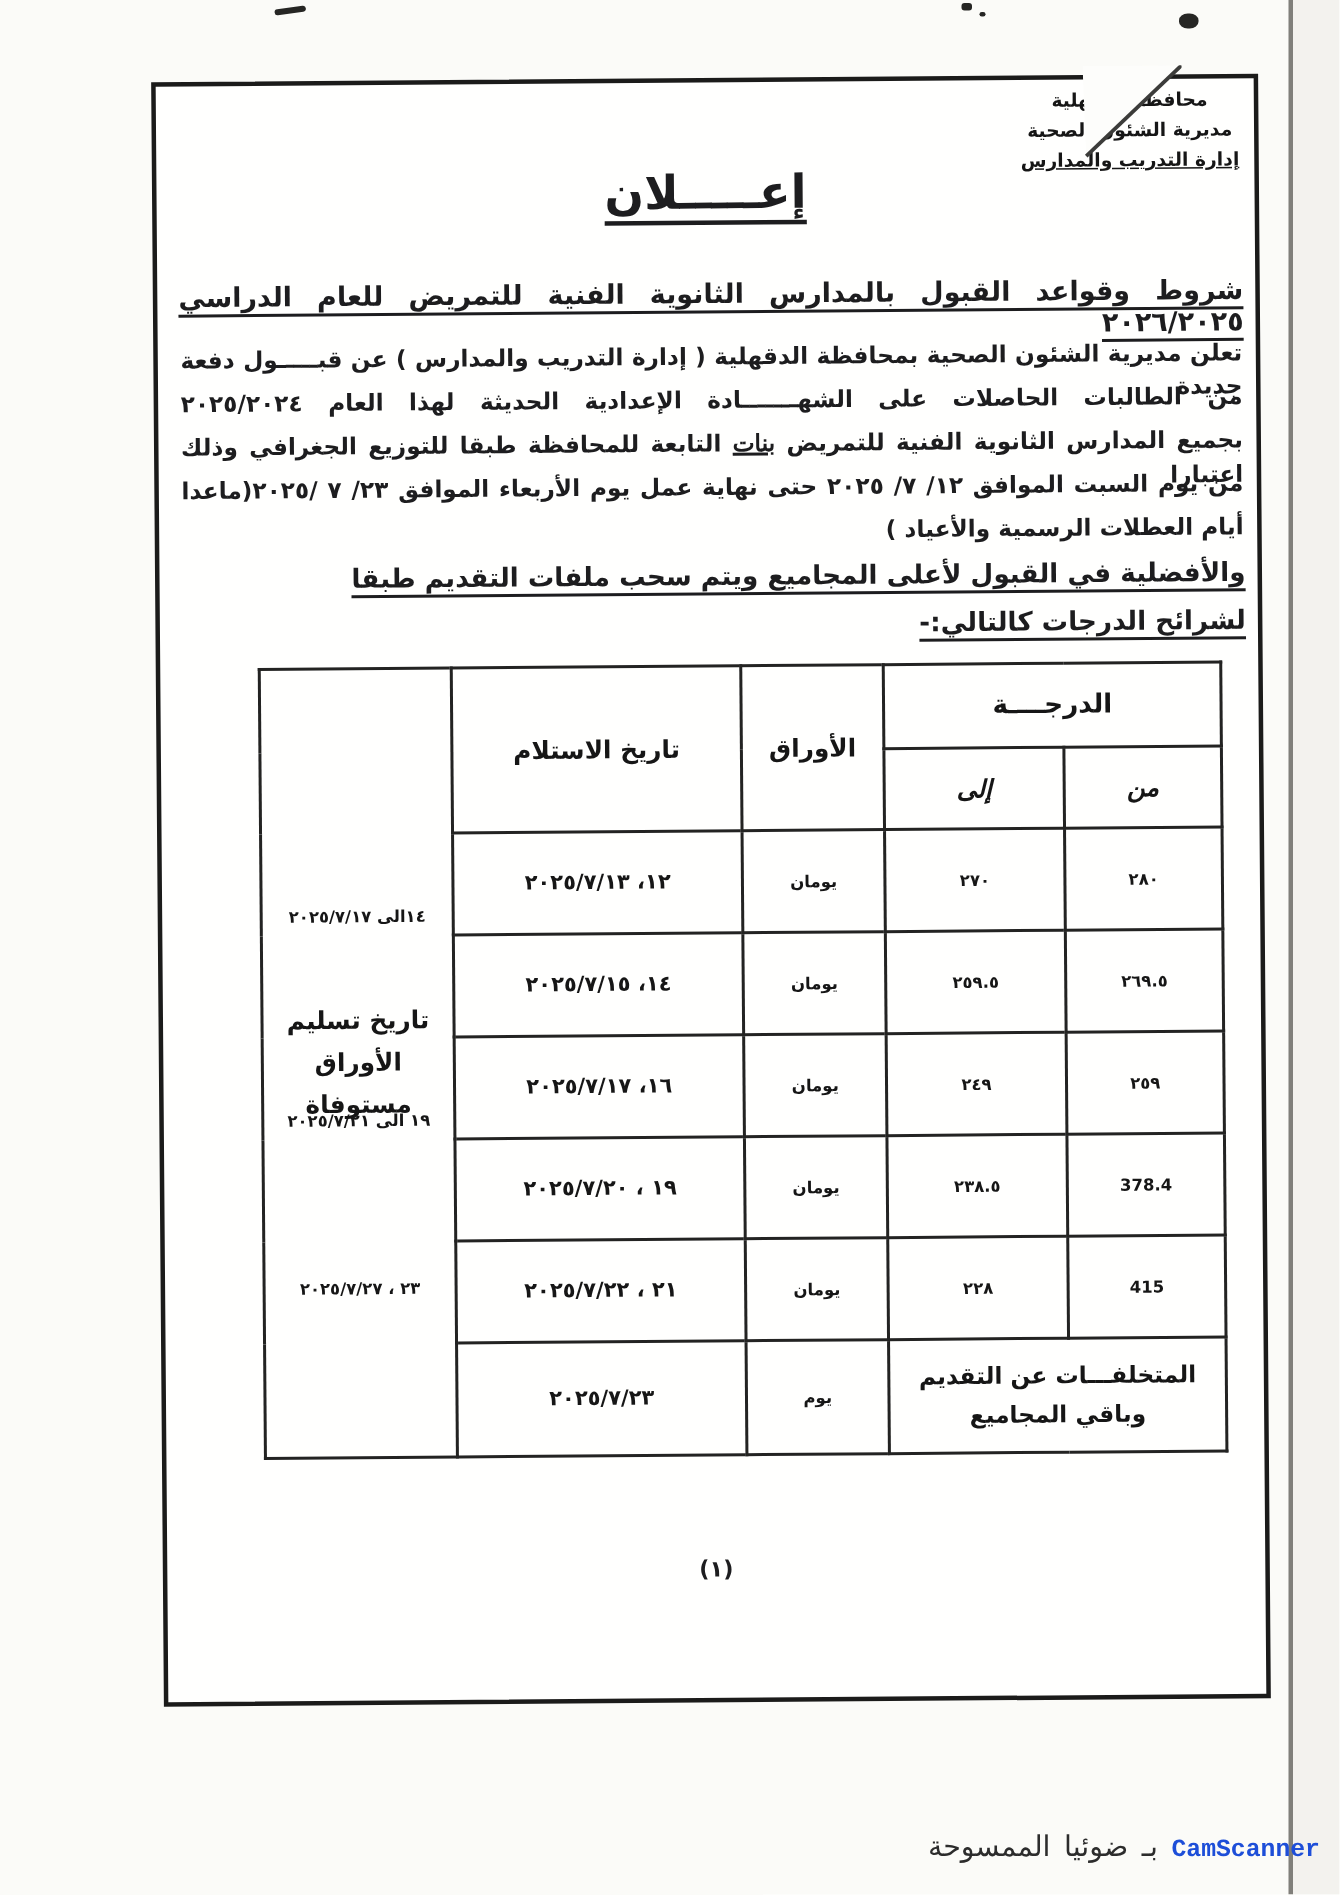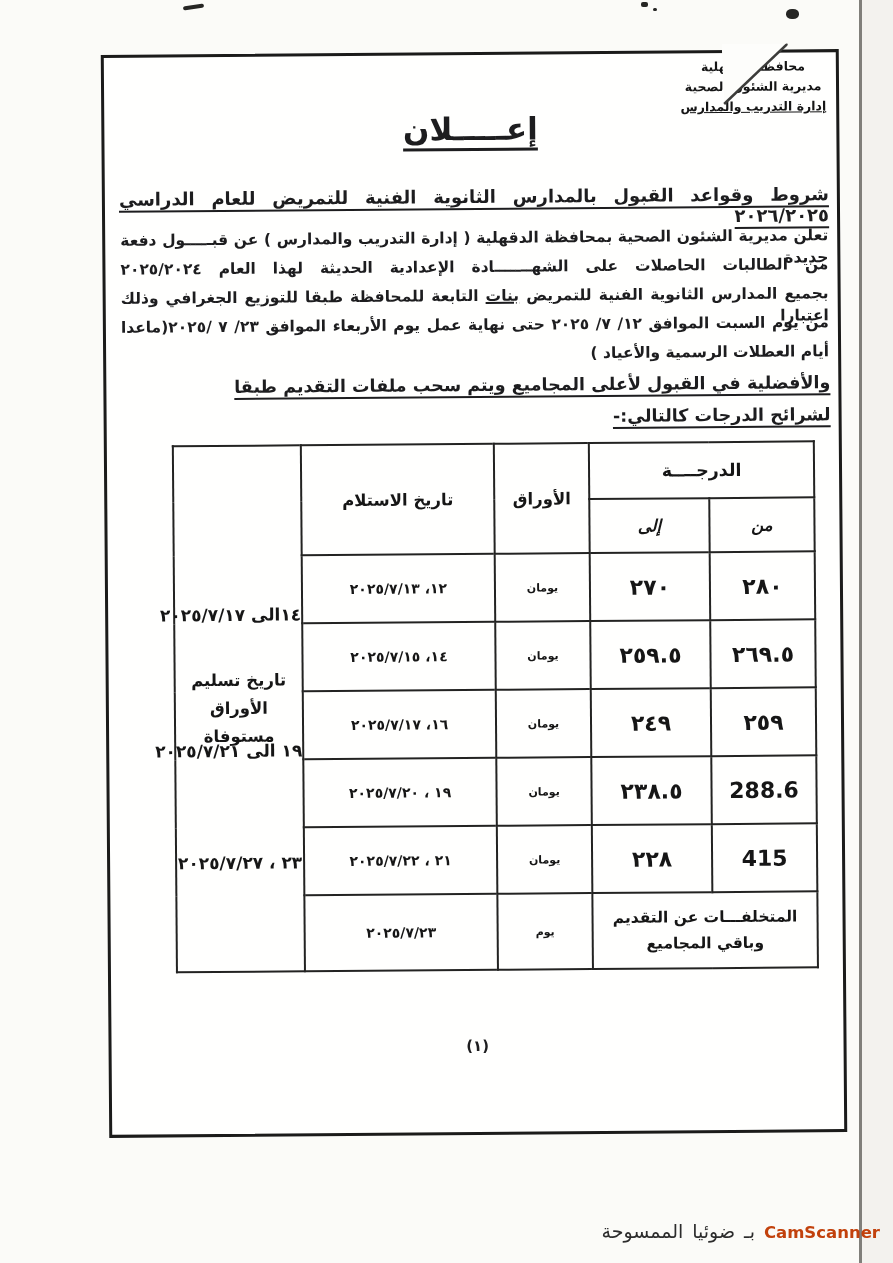--- a/index.html
+++ b/index.html
@@ -54,21 +54,21 @@
     text-align: justify; text-align-last: justify;
   }
 
   .bodyline {
     position: absolute; right: 9px; left: 15px;
     font-size: 15.5px; font-weight: bold; line-height: 22px;
     text-align: justify; text-align-last: justify;
   }
   .bodyline.plain { text-align: right; text-align-last: right; }
   .l1 { top: 172px; } .l2 { top: 201px; } .l3 { top: 230px; } .l4 { top: 259px; } .l5 { top: 288px; }
-  .emph-inline { text-decoration: underline; text-decoration-thickness: 2px; }
+  .emph-inline { text-decoration: underline; text-decoration-thickness: 2px; font-family: Liberation Serif, serif; }
 
   .emph {
     position: absolute; right: 8px; left: 14px; text-align: right;
     font-size: 17.5px; font-weight: bold;
     text-decoration: underline; text-underline-offset: 5px; text-decoration-thickness: 2.3px;
   }
   .e1 { top: 320px; } .e2 { top: 352px; }
 
   
   .admission-table {
@@ -76,43 +76,43 @@
     width: 641px; border-collapse: collapse; table-layout: fixed;
     text-align: center; color: #161616;
   }
   .admission-table th, .admission-table td {
     border: 2.5px solid #232322; font-weight: bold; vertical-align: middle; padding: 0;
   }
   .h1 { height: 56px; } .h2 { height: 54px; } .r { height: 68px; } .rl { height: 76px; }
   .th-grade { font-size: 17.5px; }
   .th-sub { font-size: 16.5px; font-style: italic; }
   .th-mid { font-size: 16.5px; }
-  .num { font-size: 22px; margin-top: 10px; }
+  .num { font-size: 11px; margin-top: 10px; }
   .days { font-size: 11px; }
   .receipt { font-size: 14px; white-space: nowrap; }
   .lastrow-label { font-size: 15.5px; line-height: 1.7; white-space: pre-line; }
 
   .delivery-cell { position: relative; vertical-align: top; padding-top: 10px; }
   .delivery-head { font-size: 16.5px; line-height: 1.7; white-space: pre-line; }
   .delivery-note {
     position: absolute; left: 0; right: 0; text-align: center;
-    font-size: 17px; font-weight: bold; white-space: nowrap;
+    font-size: 11px; font-weight: bold; white-space: nowrap;
   }
   .n1 { top: 158px; } .n2 { top: 294px; } .n3 { top: 406px; }
 
   .pagenum { position: absolute; top: 982px; left: 0; right: 0; text-align: center; font-size: 15px; font-weight: bold; }
 
   
   .footer {
     position: absolute; top: 1220px; right: 13px;
     display: flex; direction: ltr; gap: 9px; align-items: baseline;
     color: #2c2c2c;
   }
   .footer .ar-word { font-size: 19px; direction: rtl; }
-  .footer .brand { font-size: 16.5px; font-weight: bold; color: #c2410c; }
+  .footer .brand { font-size: 16.5px; font-weight: bold; color: #1d4ed8; font-family: Liberation Mono, monospace; }
 </style>
 </head>
 <body>
 
 <div class="scan-right-band"></div>
 <div class="scan-edge-line"></div>
 <div class="speck s1"></div>
 <div class="speck s2"></div>
 <div class="speck s3"></div>
 <div class="speck s4"></div>
@@ -185,21 +185,21 @@
       <td class="days">يومان</td>
       <td class="receipt">١٤، ٢٠٢٥/٧/١٥</td>
     </tr>
     <tr class="r">
       <td class="num">٢٥٩</td>
       <td class="num">٢٤٩</td>
       <td class="days">يومان</td>
       <td class="receipt">١٦، ٢٠٢٥/٧/١٧</td>
     </tr>
     <tr class="r">
-      <td class="num">288.6</td>
+      <td class="num">378.4</td>
       <td class="num">٢٣٨.٥</td>
       <td class="days">يومان</td>
       <td class="receipt">١٩ ، ٢٠٢٥/٧/٢٠</td>
     </tr>
     <tr class="r">
       <td class="num">415</td>
       <td class="num">٢٢٨</td>
       <td class="days">يومان</td>
       <td class="receipt">٢١ ، ٢٠٢٥/٧/٢٢</td>
     </tr>

